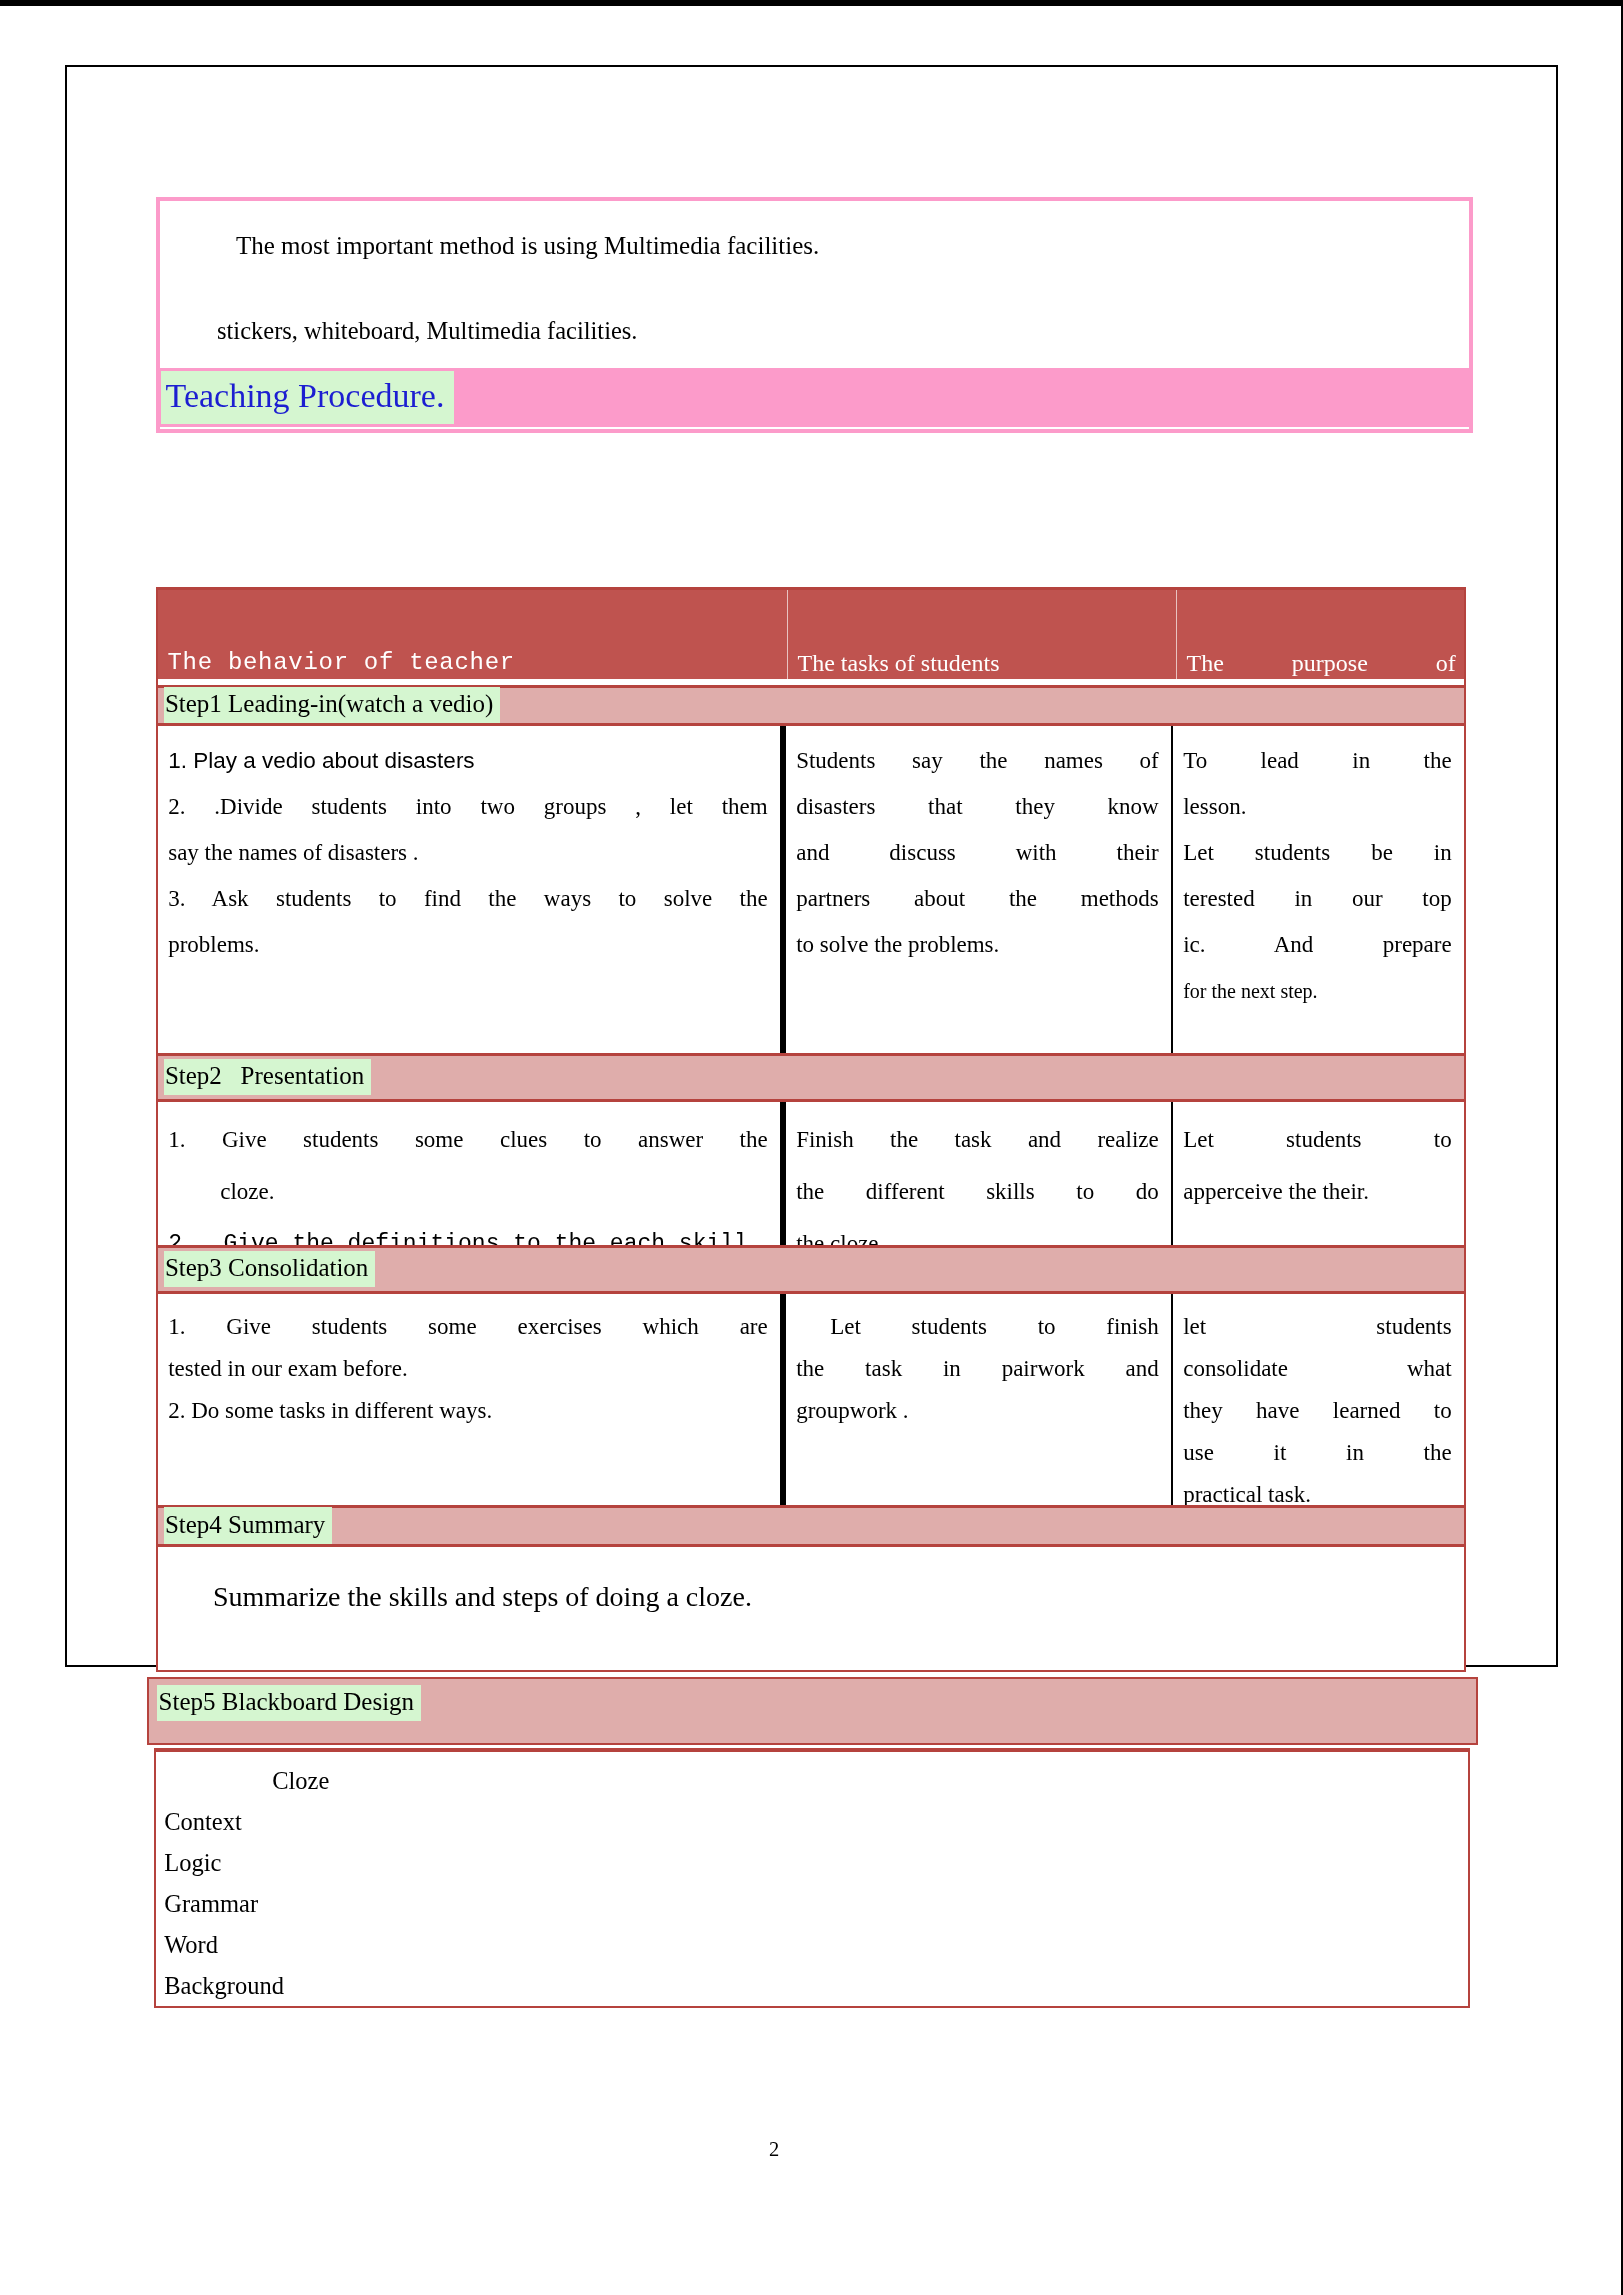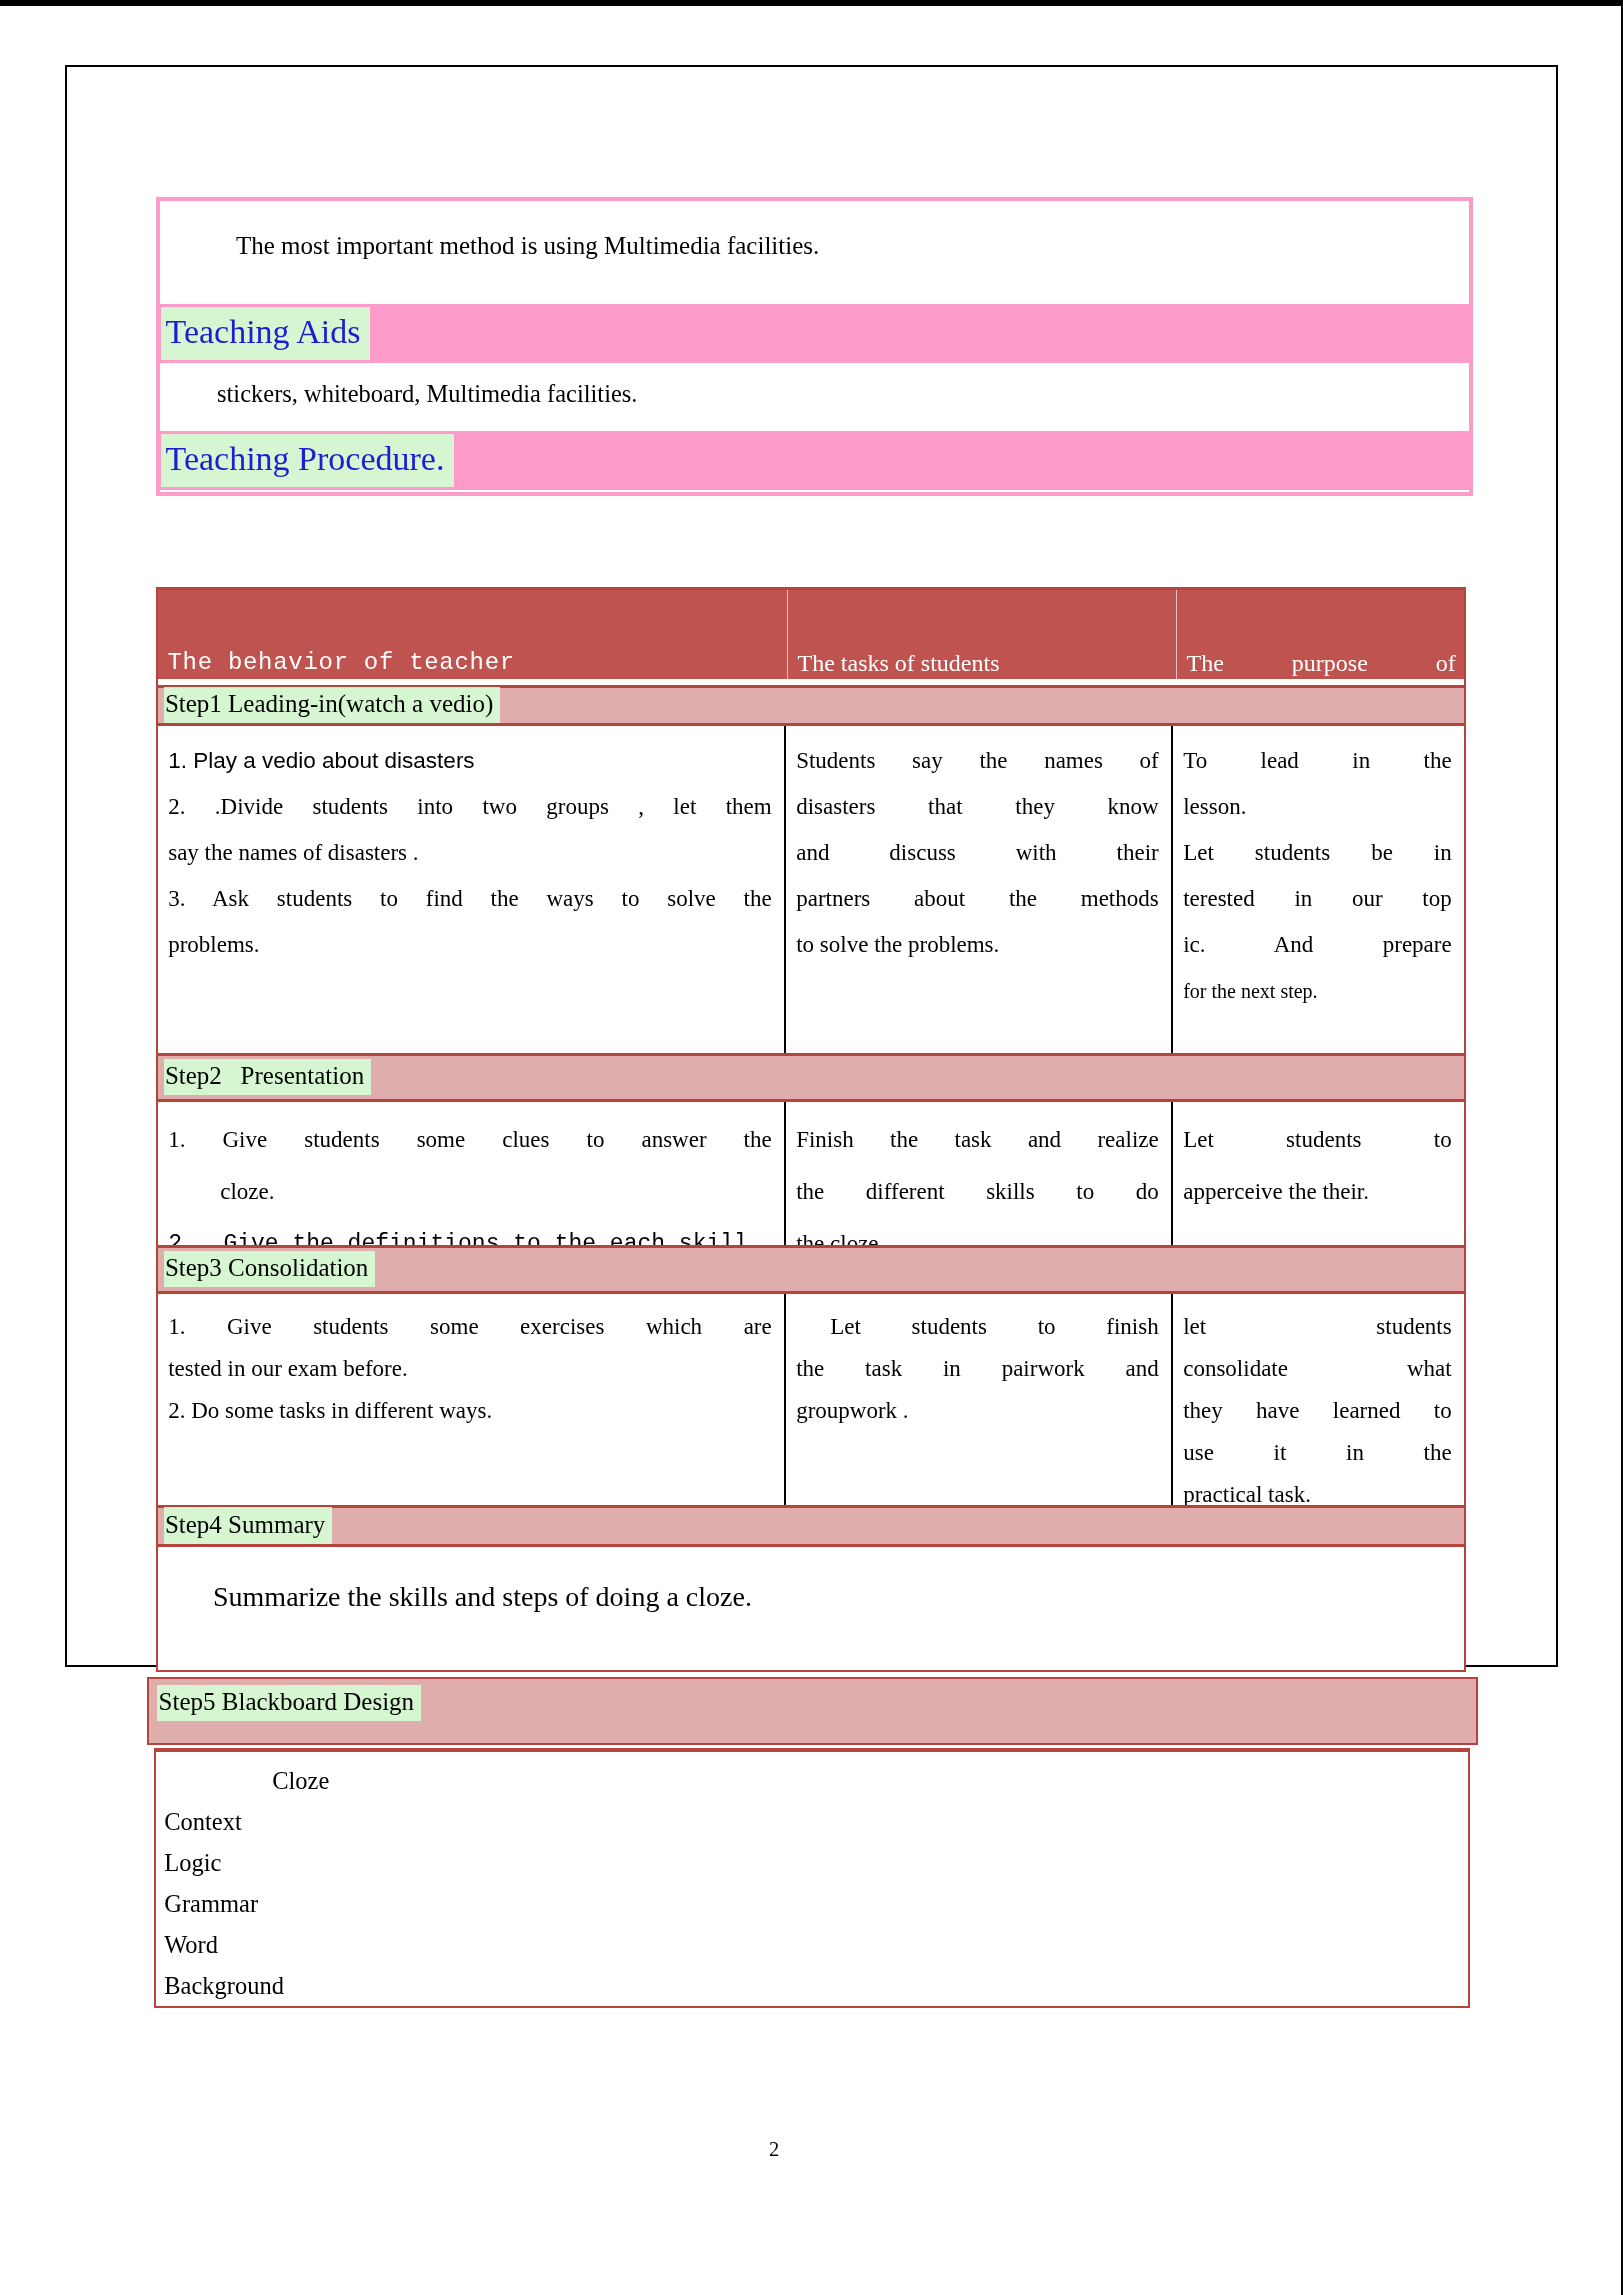--- a/index.html
+++ b/index.html
@@ -51,21 +51,21 @@
   }
   .h60 { height:41px; } .h72 { height:49px; } .h62 { height:42px; }
   .steptitle {
     background:#d5f6d0; font-size:25px; line-height:1.3; padding:1.4px 6.8px 2.7px 1.4px;
     white-space:pre-wrap;
   }
 
   .trow { display:flex; background:#fff; }
   .r1 { height:327px; } .r2 { height:143px; } .r3 { height:211px; }
   .td { padding:12.3px 12.3px 0 10.2px; overflow:hidden; font-size:23px; }
-  .c1 { width:628px; border-right:2px solid #000000; }
+  .c1 { width:628px; border-right:6px solid #000000; }
   .c2 { width:387px; border-right:2px solid #000000; }
   .c3 { flex:1; }
   .r1 .ln { line-height:46px; }
   .r2 .ln { line-height:52px; }
   .r3 .ln { line-height:42px; }
   .ln { display:block; }
   .jl { text-align:justify; text-align-last:justify; }
   .pre { white-space:pre-wrap;font-family:Liberation Mono, monospace; }
   .sans { font-family:"Liberation Sans","DejaVu Sans",sans-serif; font-size:22.5px; }
   .small { font-size:20px; }
@@ -95,23 +95,20 @@
 </head>
 <body>
 
 <div class="strip-top"></div>
 <div class="strip-right"></div>
 
 <div class="page">
 
   <div class="block1">
     <div class="introrow1">The most important method is using Multimedia facilities.</div>
-    <div class="pinkbanner">
-      <span class="bluespan">Teaching Aids</span>
-    </div>
     <div class="introrow2">stickers, whiteboard, Multimedia facilities.</div>
     <div class="pinkbanner">
       <span class="bluespan">Teaching Procedure.</span>
     </div>
   </div>
 
   <div class="maintable">
 
     <div class="thead">
       <div class="th th1">

